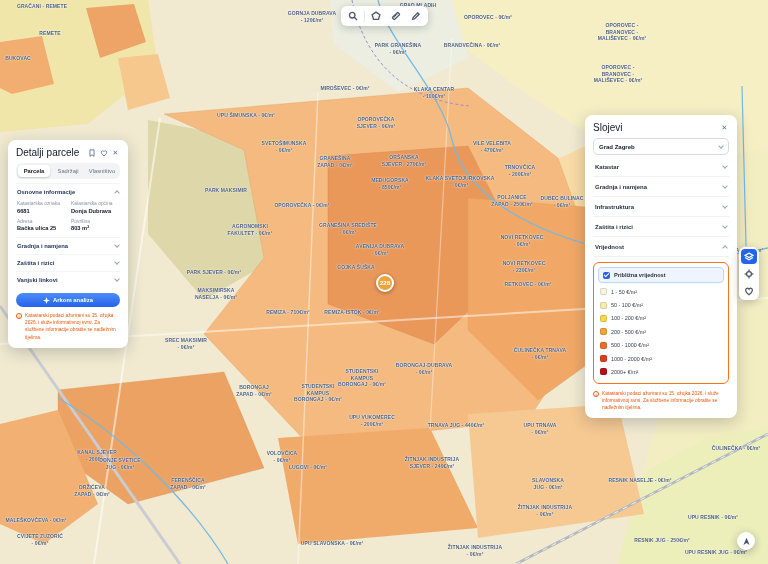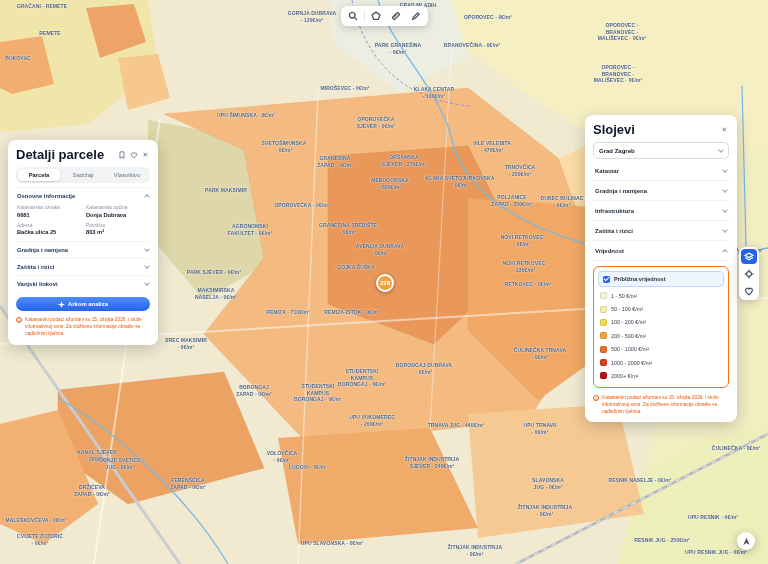--- a/index.html
+++ b/index.html
@@ -14,24 +14,24 @@
   .marker{position:absolute;left:385px;top:283px;transform:translate(-50%,-50%);width:18px;height:18px;border-radius:50%;background:#f0a23b;border:2px solid #fff;box-shadow:0 1px 4px rgba(0,0,0,.35);color:#fff;font-size:6px;font-weight:800;display:flex;align-items:center;justify-content:center;cursor:pointer}
 
   
   .toolbar{position:absolute;left:341px;top:6px;height:20px;background:#fff;border-radius:6px;box-shadow:0 2px 8px rgba(15,23,42,.22);display:flex;align-items:center;padding:0 3px;gap:2px}
   .tbtn{width:18px;height:16px;display:flex;align-items:center;justify-content:center;border:none;background:transparent;border-radius:4px;cursor:pointer}
   .tbtn svg{stroke:#4b5563;fill:none;stroke-width:1.2}
   .tdiv{width:1px;height:11px;background:#e5e7eb}
 
   
   .panel{position:absolute;background:#fff;border-radius:8px;box-shadow:0 4px 16px rgba(15,23,42,.22);padding:7px 8px}
-  .panel.left{left:8px;top:140px;width:150px}
+  .panel.left{left:8px;top:140px;width:120px}
   .panel.right{left:585px;top:115px;width:152px}
   .panel-head{display:flex;justify-content:space-between;align-items:center;margin-bottom:5px}
-  .panel-head h2{font-size:13px;font-weight:700;color:#0f172a}
+  .panel-head h2{font-size:10px;font-weight:400;color:#0f172a}
   .head-icons{display:flex;gap:3px;align-items:center}
   .ibtn{border:none;background:transparent;color:#64748b;font-size:7px;line-height:1;cursor:pointer;display:flex;align-items:center;justify-content:center;width:9px;height:9px;padding:0}
   .ibtn svg{stroke:#64748b;fill:none;stroke-width:1}
 
   .chev{width:4px;height:4px;border-right:1.2px solid #94a3b8;border-bottom:1.2px solid #94a3b8;transform:rotate(45deg);flex:none;margin-top:-2px}
   .chev.up{transform:rotate(-135deg);margin-top:2px}
 
   
   .tabs{display:flex;background:#f1f3f5;border-radius:6px;padding:2px;gap:2px;margin-bottom:4px}
   .tab{flex:1;font-size:5.8px;padding:3px 1px;border:none;background:transparent;color:#6b7280;border-radius:4px;cursor:pointer;font-family:inherit}

